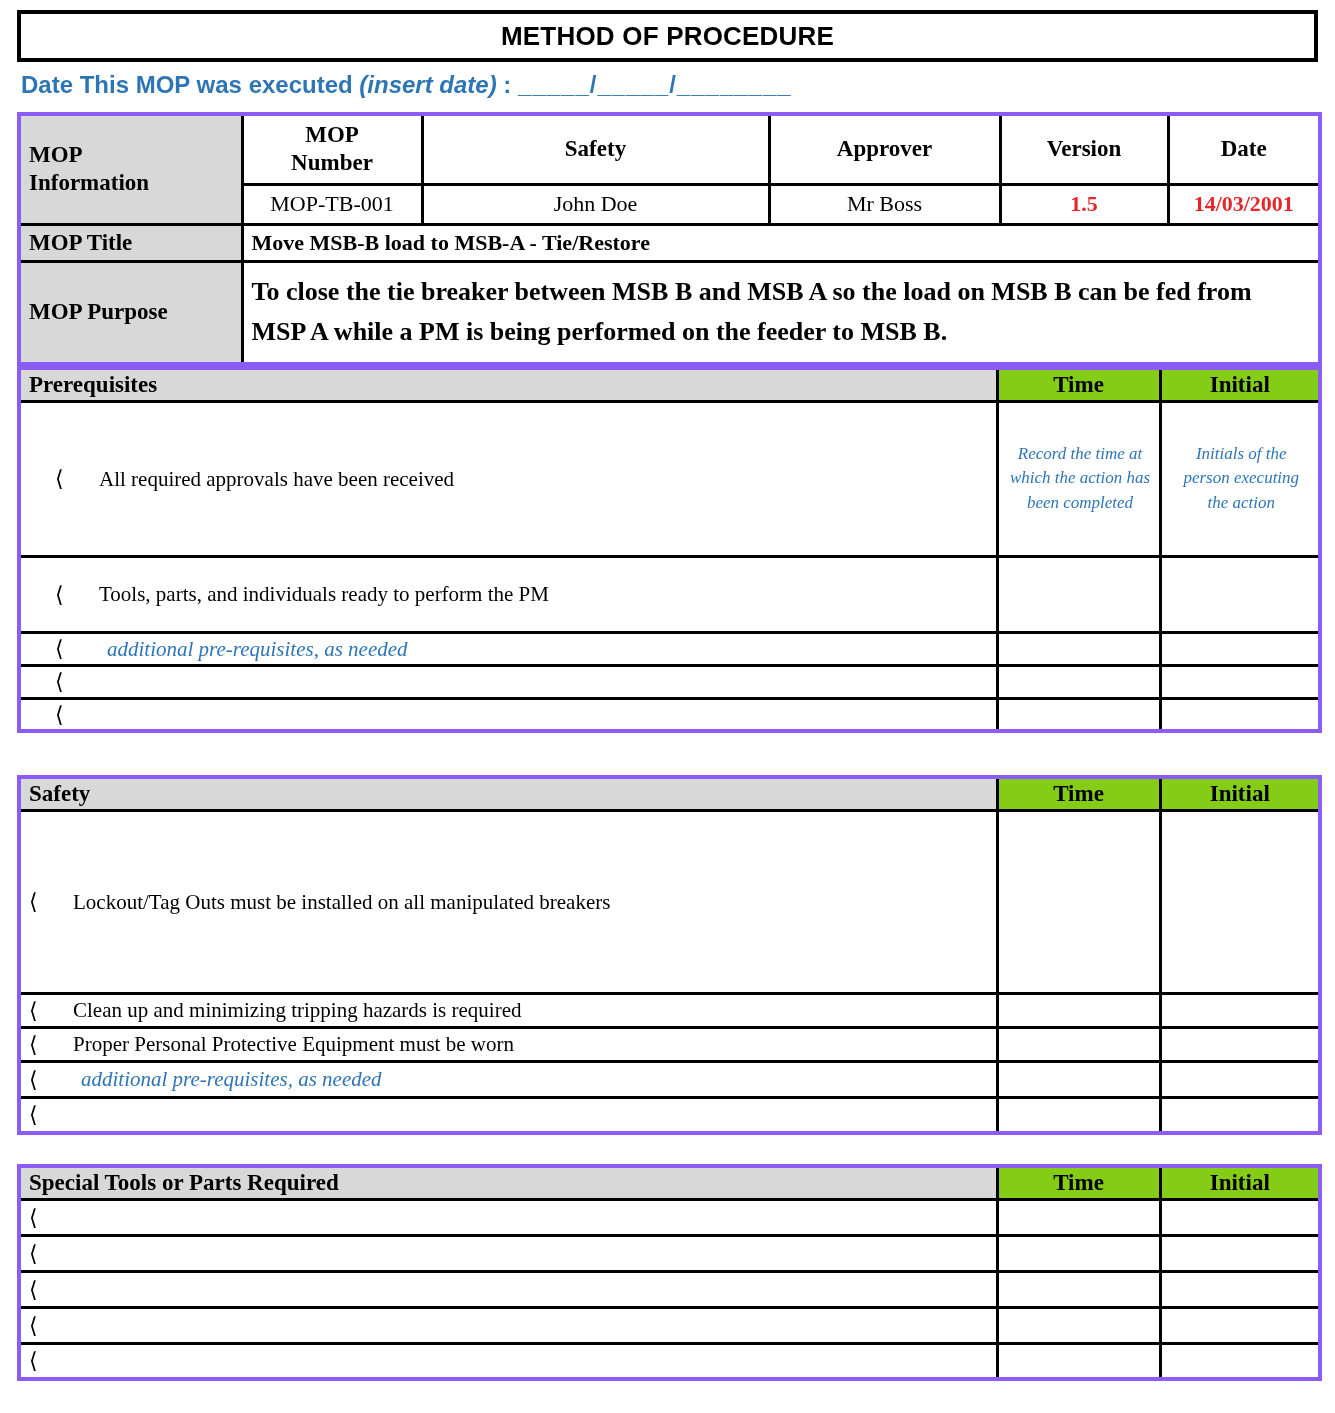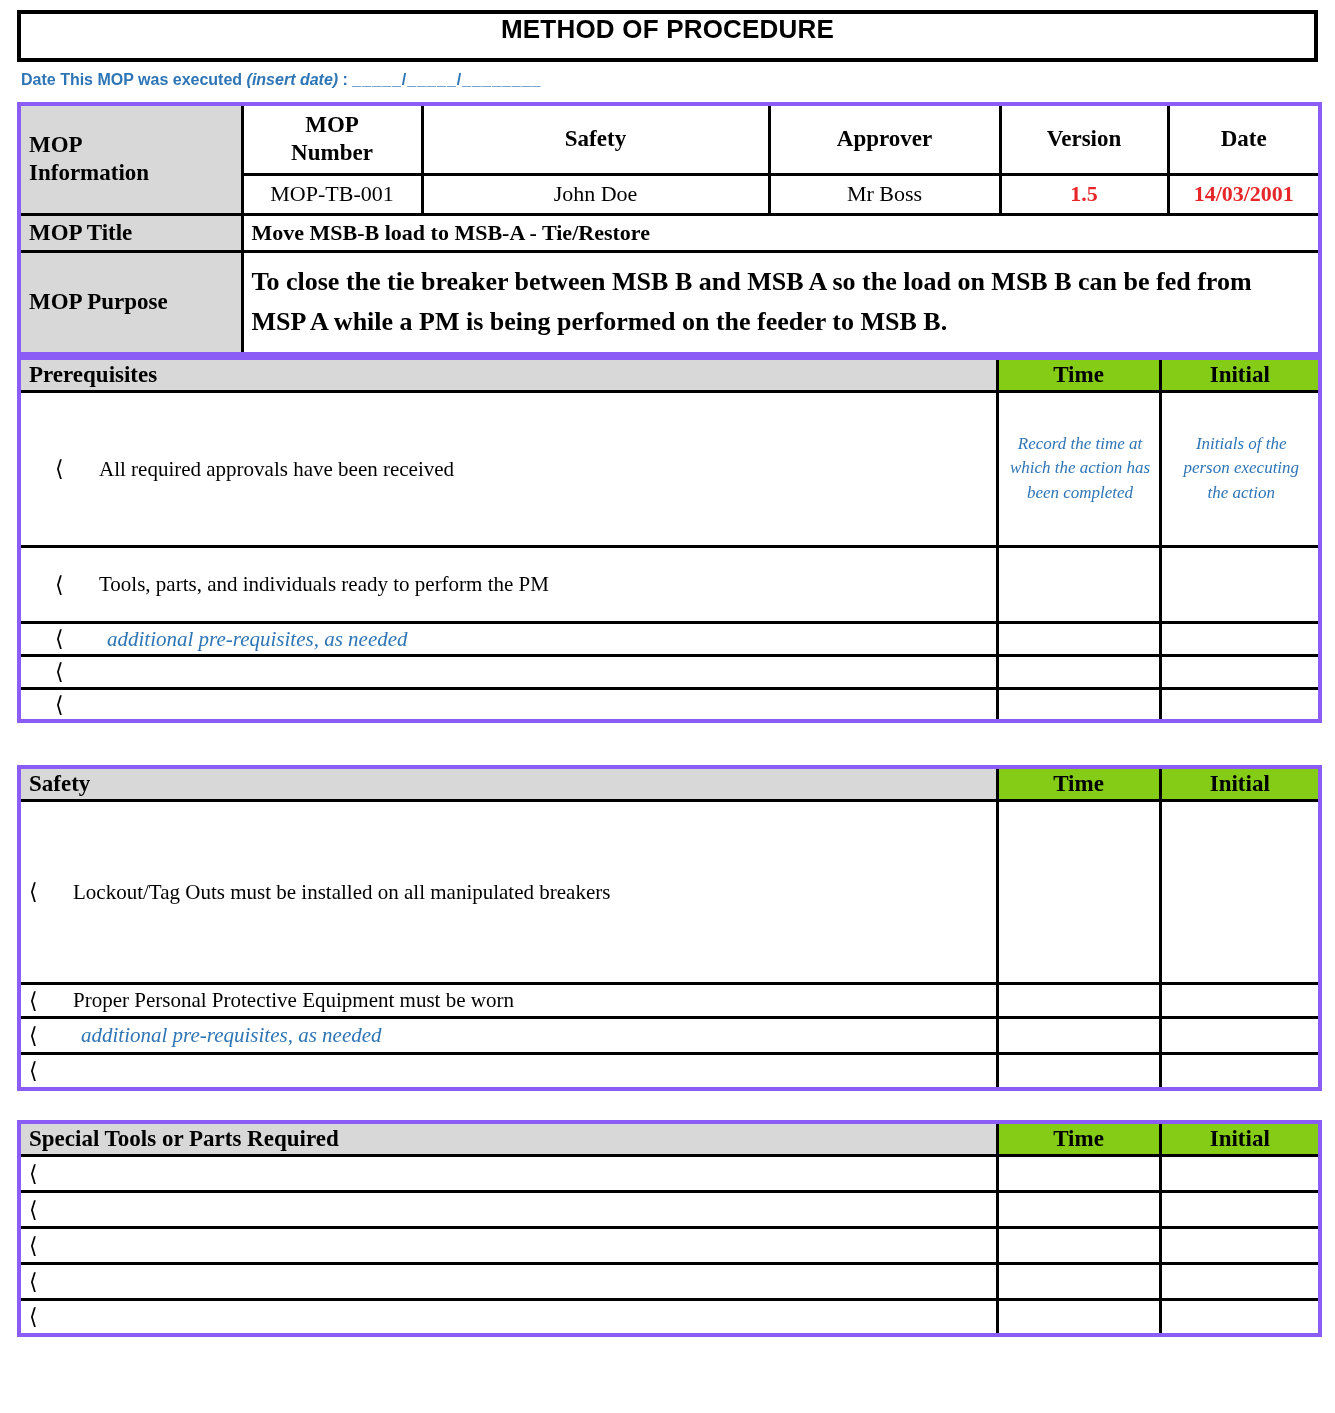--- a/index.html
+++ b/index.html
@@ -7,32 +7,32 @@
   body {
     width:1335px; height:1413px; overflow:hidden;
     background:#ffffff; color:#000;
     font-family:"Liberation Serif", serif;
   }
   .page { padding:10px 17px 0 17px; }
 
   
   .title-box {
     border:4px solid #000; height:52px;
-    display:flex; align-items:flex-start; justify-content:center;
+    display:flex; align-items:center; justify-content:center;
     background:#fff;
   }
   .title-box .title-text {
     font-family:"Liberation Sans", sans-serif;
     font-weight:bold; font-size:26px; letter-spacing:0.2px;
   }
 
   
   .date-line {
     font-family:"Liberation Sans", sans-serif;
-    font-weight:bold; font-size:16px;
+    font-weight:bold; font-size:24px;
     color:#2E75B6; margin:9px 2px 13px 4px;
     white-space:nowrap;
   }
   .date-line .it { font-style:italic; }
   .date-line .blanks { letter-spacing:1px; }
 
   
   table {
     border-collapse:collapse; table-layout:fixed;
     width:1301px; background:#fff;
@@ -197,20 +197,25 @@
       <td class="sec-th">Initial</td>
     </tr>
     </tbody>
       <tbody>
         <tr style="height: 183px;">
           <td class="item-cell"><span class="bullet">⟨</span><span class="item-text">Lockout/Tag Outs must be installed on all manipulated breakers</span></td>
           <td class="time-cell"></td>
           <td class="initial-cell"></td>
         </tr>
         <tr style="height: 34px;">
+          <td class="item-cell"><span class="bullet">⟨</span><span class="item-text">Clean up and minimizing tripping hazards is required</span></td>
+          <td class="time-cell"></td>
+          <td class="initial-cell"></td>
+        </tr>
+        <tr style="height: 34px;">
           <td class="item-cell"><span class="bullet">⟨</span><span class="item-text">Proper Personal Protective Equipment must be worn</span></td>
           <td class="time-cell"></td>
           <td class="initial-cell"></td>
         </tr>
         <tr style="height: 36px;">
           <td class="item-cell"><span class="bullet">⟨</span><span class="item-text hint-text">additional pre-requisites, as needed</span></td>
           <td class="time-cell"></td>
           <td class="initial-cell"></td>
         </tr>
         <tr style="height: 36px;">

